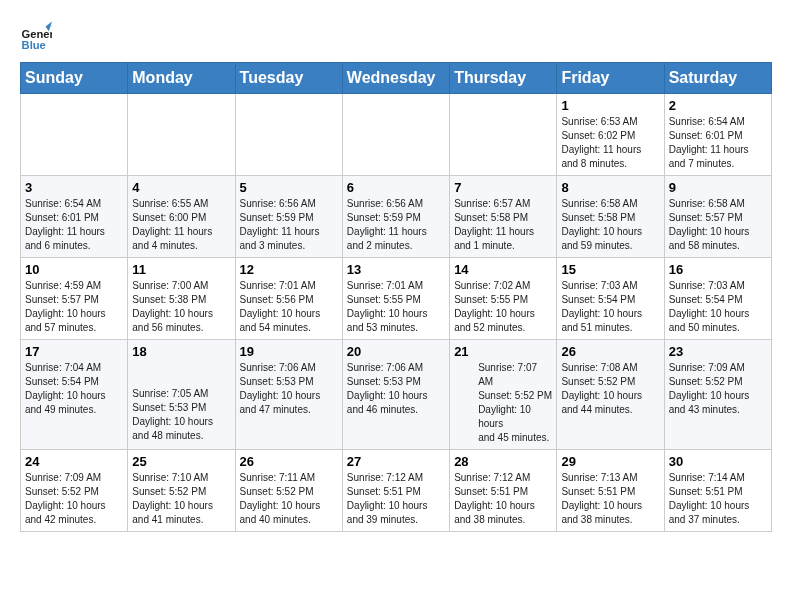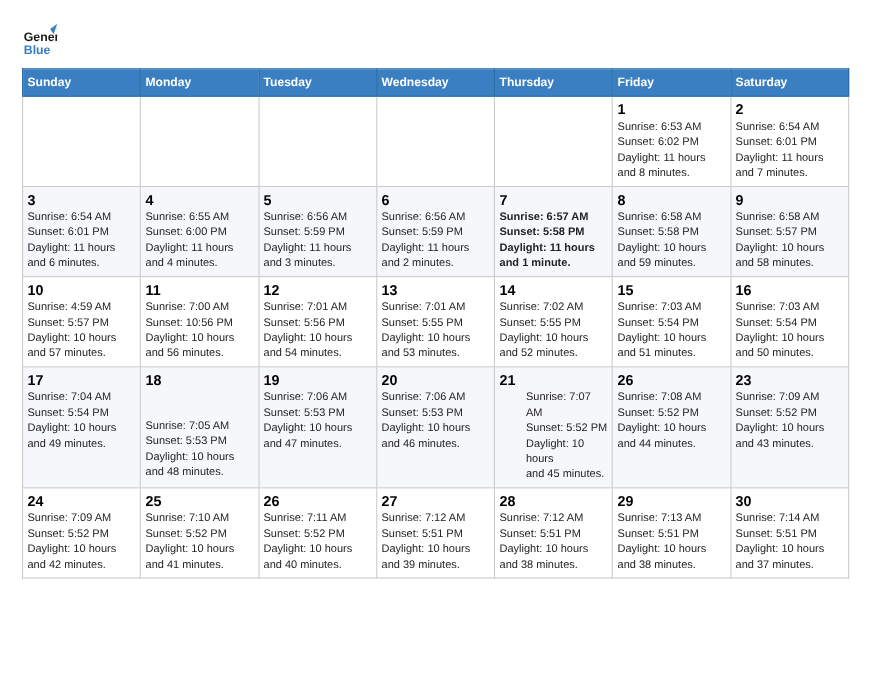--- a/index.html
+++ b/index.html
@@ -40,21 +40,21 @@
     .calendar {
       width: 100%;
       border-collapse: collapse;
       font-size: 11px;
     }
     .calendar th {
       background: #3a7fc1;
       color: #fff;
       padding: 6px 4px;
       text-align: left;
-      font-size: 11px;
+      font-size: 16px;
       font-weight: bold;
       border: 1px solid #2d6da8;
     }
     .calendar td {
       border: 1px solid #ccc;
       vertical-align: top;
       padding: 4px;
       width: calc(100% / 7);
       min-height: 80px;
       background: #fff;
@@ -157,21 +157,21 @@
         </td>
         <td>
           <span class="day-number">6</span>
           <div class="day-info" style="white-space: pre-line;">Sunrise: 6:56 AM
 Sunset: 5:59 PM
 Daylight: 11 hours
 and 2 minutes.</div>
         </td>
         <td>
           <span class="day-number">7</span>
-          <div class="day-info" style="white-space: pre-line; font-weight: bold;">Sunrise: 6:57 AM
+          <div class="day-info" style="white-space: pre-line;">Sunrise: 6:57 AM
 Sunset: 5:58 PM
 Daylight: 11 hours
 and 1 minute.</div>
         </td>
         <td>
           <span class="day-number">8</span>
           <div class="day-info" style="white-space: pre-line;">Sunrise: 6:58 AM
 Sunset: 5:58 PM
 Daylight: 10 hours
 and 59 minutes.</div>
@@ -188,21 +188,21 @@
         <td>
           <span class="day-number">10</span>
           <div class="day-info" style="white-space: pre-line;">Sunrise: 4:59 AM
 Sunset: 5:57 PM
 Daylight: 10 hours
 and 57 minutes.</div>
         </td>
         <td>
           <span class="day-number">11</span>
           <div class="day-info" style="white-space: pre-line;">Sunrise: 7:00 AM
-Sunset: 10:56 PM
+Sunset: 5:38 PM
 Daylight: 10 hours
 and 56 minutes.</div>
         </td>
         <td>
           <span class="day-number">12</span>
           <div class="day-info" style="white-space: pre-line;">Sunrise: 7:01 AM
 Sunset: 5:56 PM
 Daylight: 10 hours
 and 54 minutes.</div>
         </td>

